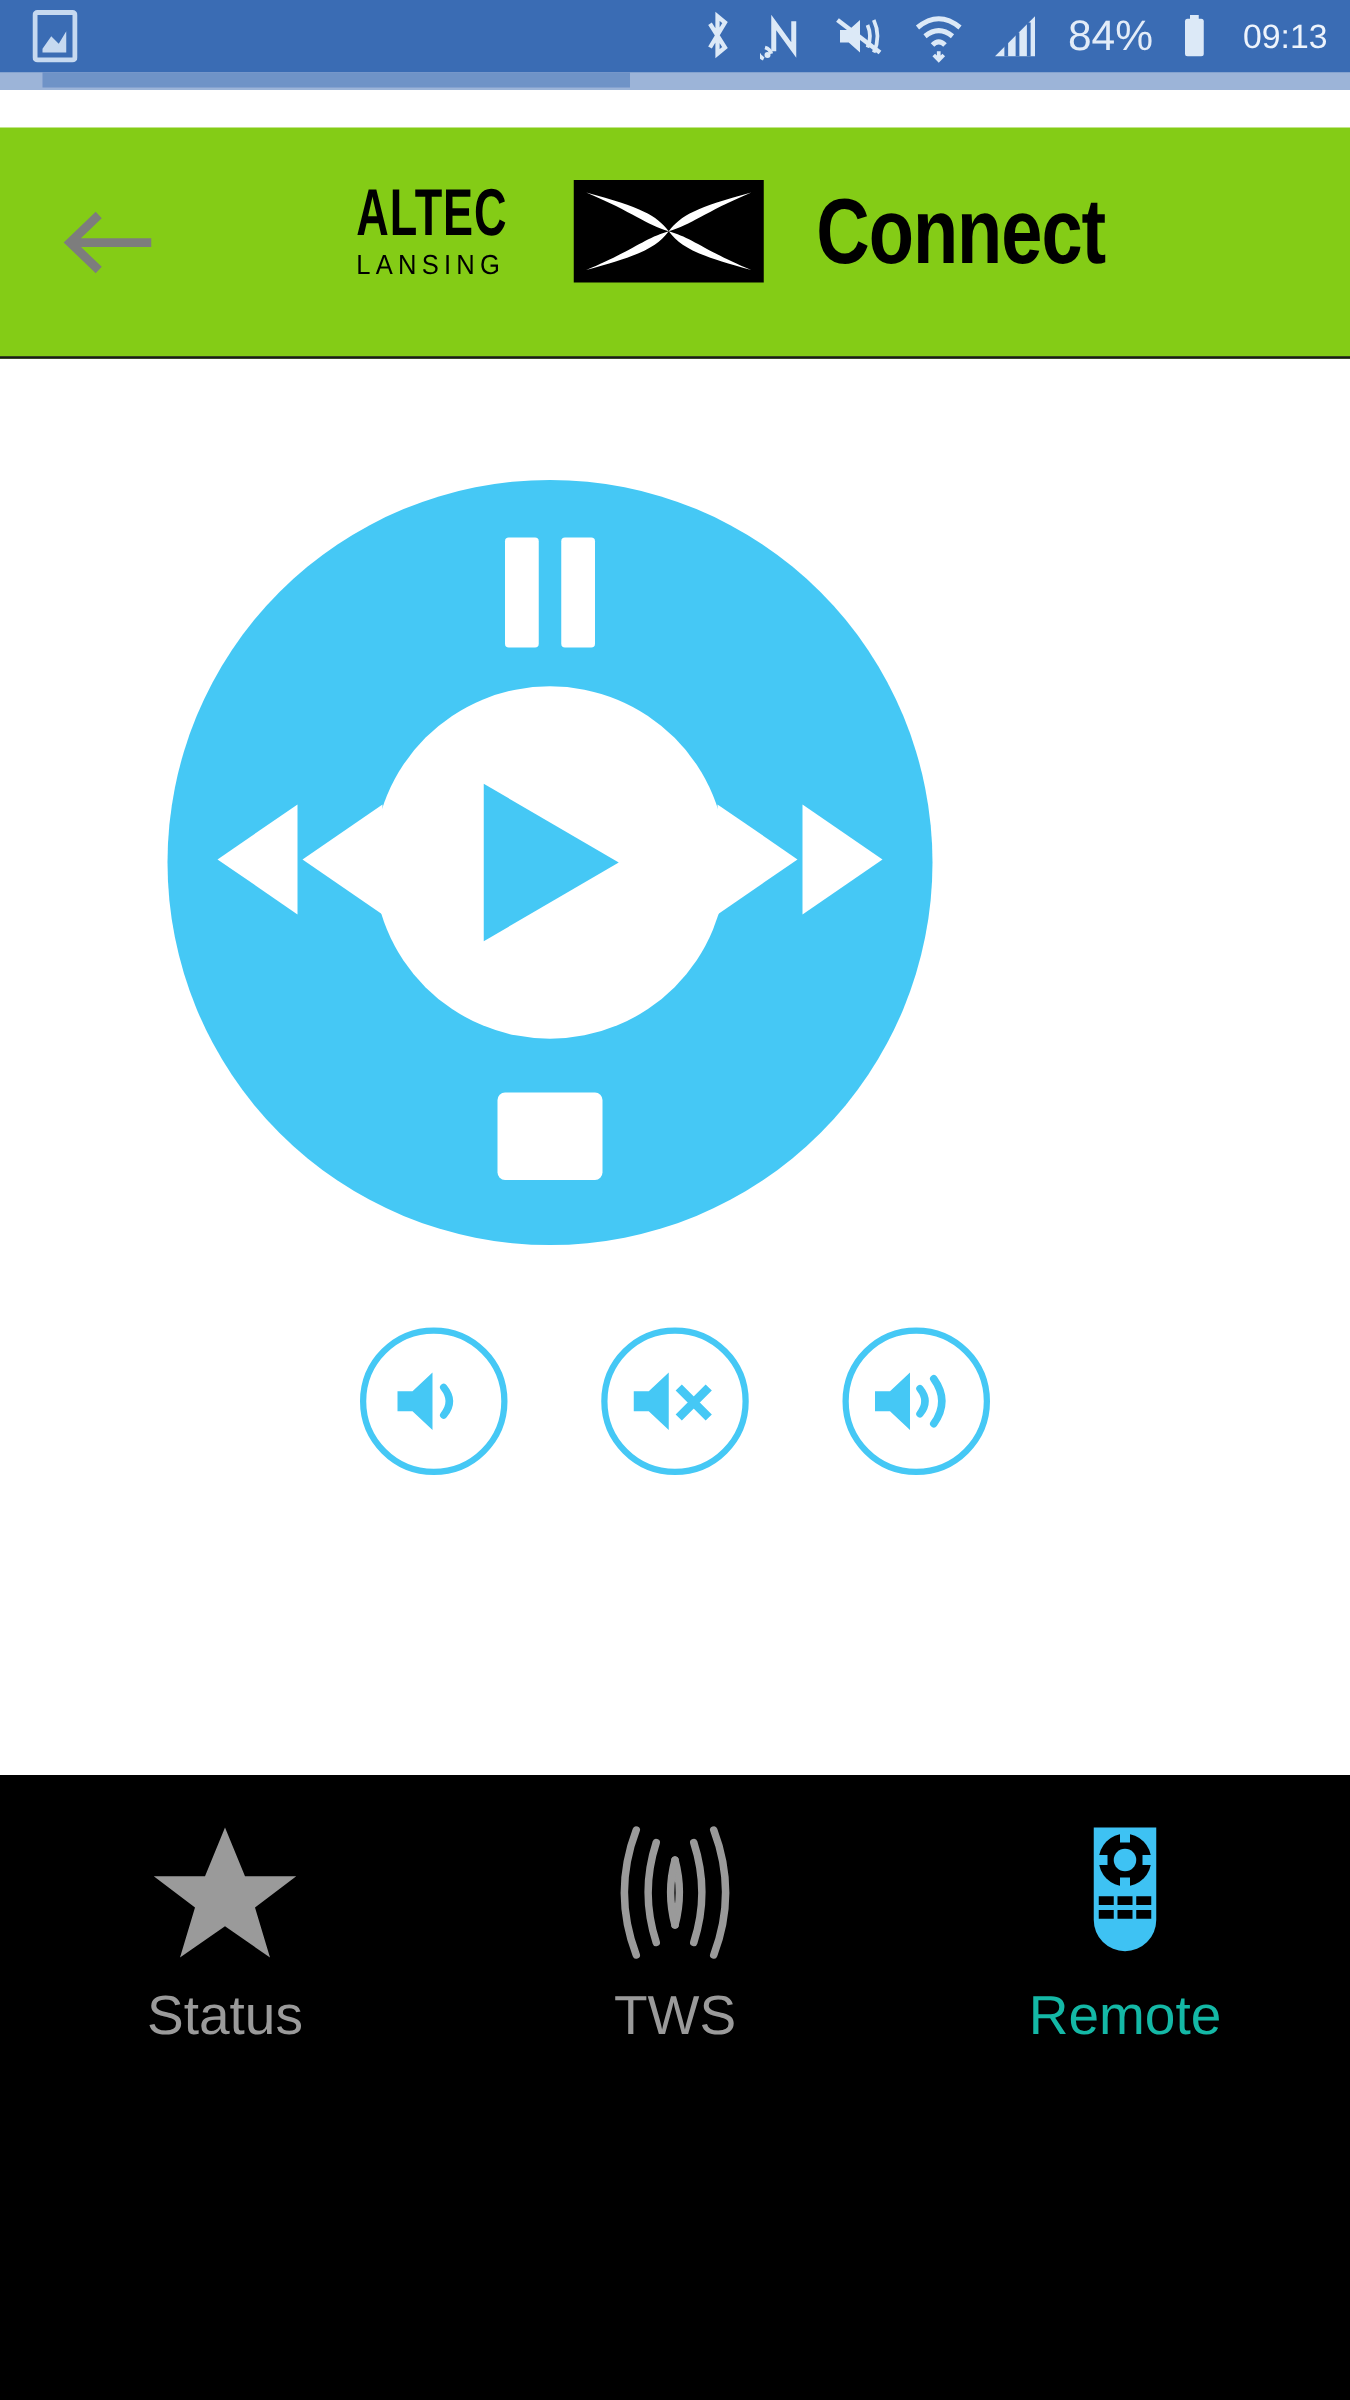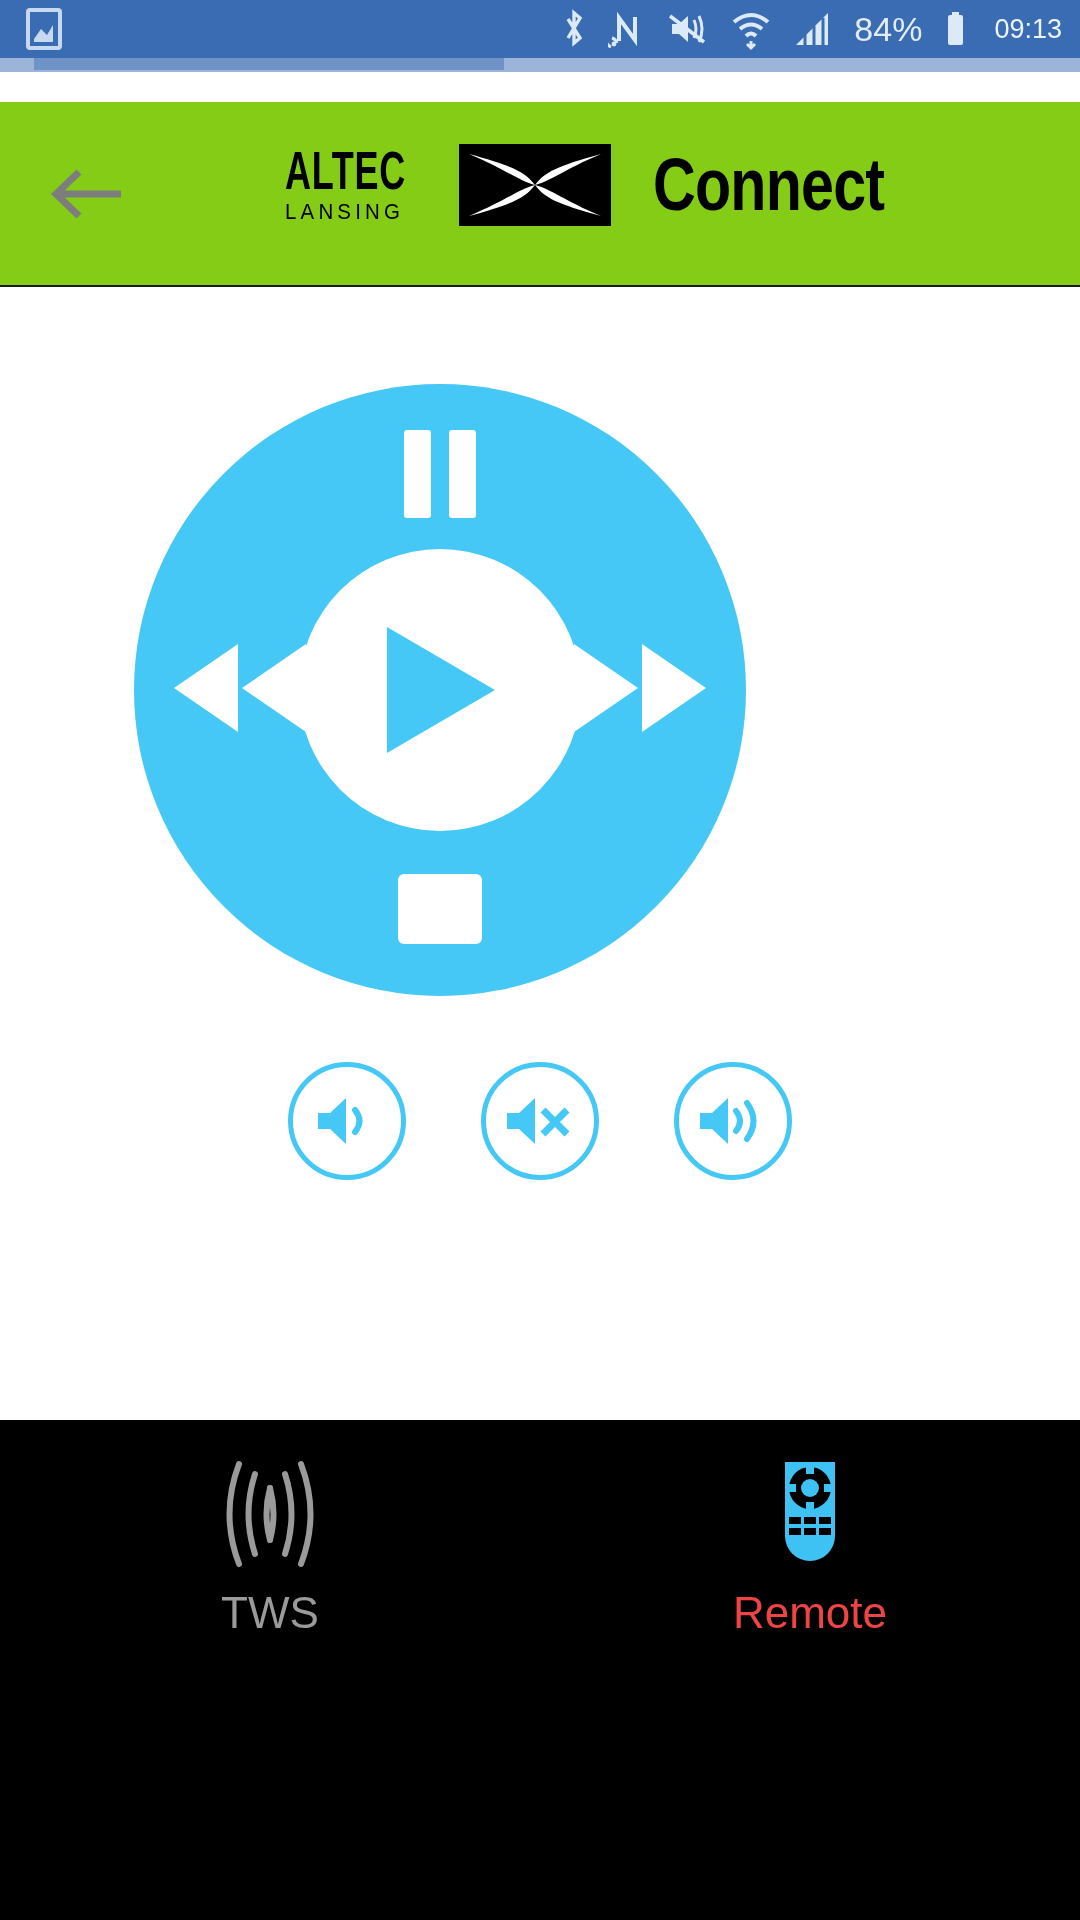--- a/index.html
+++ b/index.html
@@ -125,21 +125,21 @@
   .tab{
     flex:1; display:flex; flex-direction:column;
     align-items:center; justify-content:flex-start;
     padding-top:38px;
   }
   .tab-ico{ height:112px; display:flex; align-items:center; justify-content:center; }
   .tab-label{
     margin-top:18px; font-size:44px; color:#9a9a9a;
     font-family:"Liberation Sans", sans-serif; letter-spacing:0px;
   }
-  .tab.active .tab-label{ color:#ef4444;text-align:right; }
+  .tab.active .tab-label{ color:#14b8a6;text-align:right; }
 </style>
 </head>
 <body>
 
 <div id="screen">
 
   <div class="statusbar">
     <div class="sb-left">
       <svg class="sb-ico" width="36" height="42" viewBox="0 0 36 42">
         <rect x="2" y="2" width="32" height="38" rx="2" fill="none" stroke="#c6d9f0" stroke-width="4"></rect>
@@ -261,20 +261,28 @@
       <svg width="74" height="60" viewBox="0 0 74 60">
         <path d="M4 22 L16 22 L32 7 L32 53 L16 38 L4 38 Z" fill="#45c8f5"></path>
         <path d="M40 20 q8 10 0 20" fill="none" stroke="#45c8f5" stroke-width="6" stroke-linecap="round"></path>
         <path d="M51 12 q13 18 0 36" fill="none" stroke="#45c8f5" stroke-width="6" stroke-linecap="round"></path>
       </svg>
     </div>
   </div>
 
   <div class="tabbar">
 
+    <div class="tab">
+      <div class="tab-ico">
+        <svg width="118" height="112" viewBox="0 0 118 112">
+          <path d="M59 4 L75 43 L116 43 L83 68 L95 108 L59 83 L23 108 L35 68 L2 43 L43 43 Z" fill="#9a9a9a"></path>
+        </svg>
+      </div>
+      <div class="tab-label">Status</div>
+    </div>
 
     <div class="tab">
       <div class="tab-ico">
         <svg width="118" height="112" viewBox="0 0 118 112">
           <path d="M59 30 q7 26 0 52" fill="none" stroke="#9a9a9a" stroke-width="6" stroke-linecap="round"></path>
           <path d="M59 30 q-7 26 0 52" fill="none" stroke="#9a9a9a" stroke-width="6" stroke-linecap="round"></path>
           <path d="M74 16 q13 40 0 80" fill="none" stroke="#9a9a9a" stroke-width="6" stroke-linecap="round"></path>
           <path d="M44 16 q-13 40 0 80" fill="none" stroke="#9a9a9a" stroke-width="6" stroke-linecap="round"></path>
           <path d="M90 6 q19 50 0 100" fill="none" stroke="#9a9a9a" stroke-width="6" stroke-linecap="round"></path>
           <path d="M28 6 q-19 50 0 100" fill="none" stroke="#9a9a9a" stroke-width="6" stroke-linecap="round"></path>

